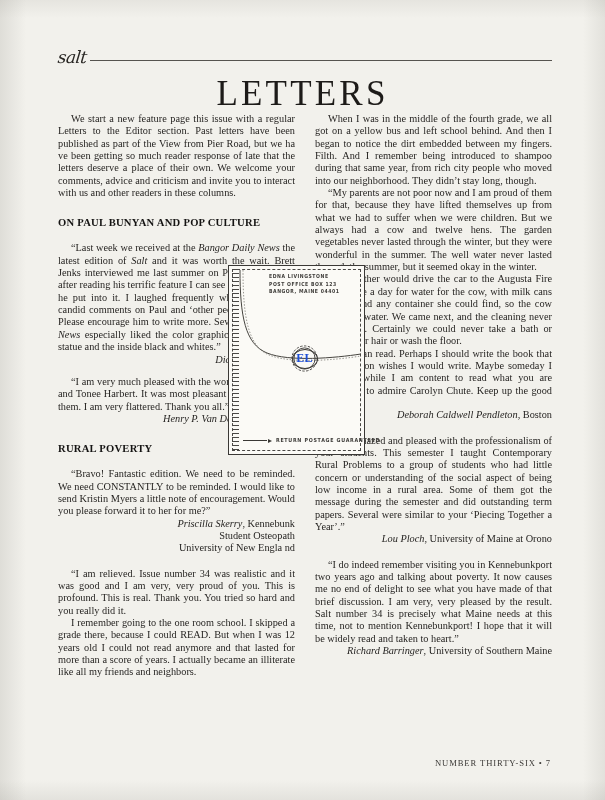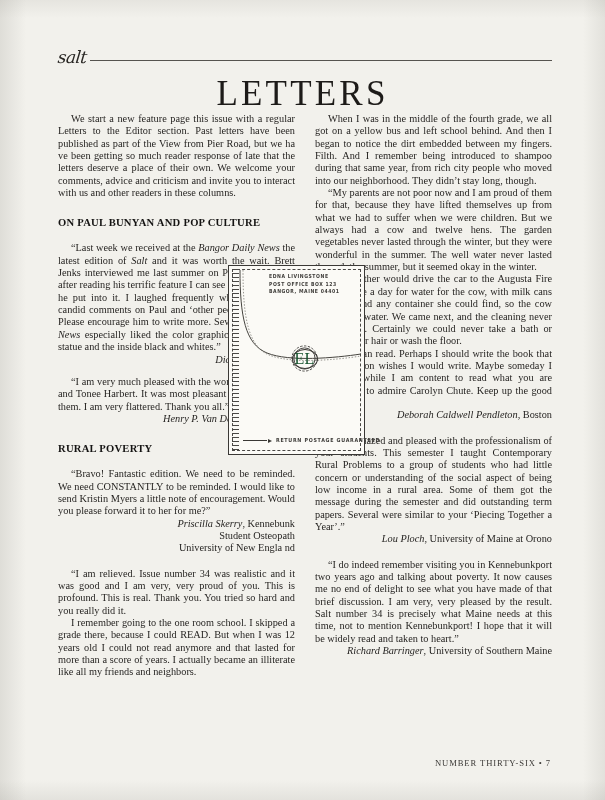--- a/index.html
+++ b/index.html
@@ -184,23 +184,24 @@
     border: 1px solid #3a3835;
     border-radius: 50%;
   }
   .seal-txt {
     position: absolute;
     inset: 0;
     display: flex;
     align-items: center;
     justify-content: center;
     font-family: "Liberation Serif", serif;
-    font-size: 16px;
+    font-size: 12px;
     letter-spacing: 0.3px;
-    color: #14532d;
+    color: #1d4ed8;
+    font-weight: bold;
   }
   .env-footline {
     position: absolute;
     left: 14px;
     bottom: 11px;
     display: flex;
     align-items: center;
     gap: 2px;
   }
   .env-arrow-line {

